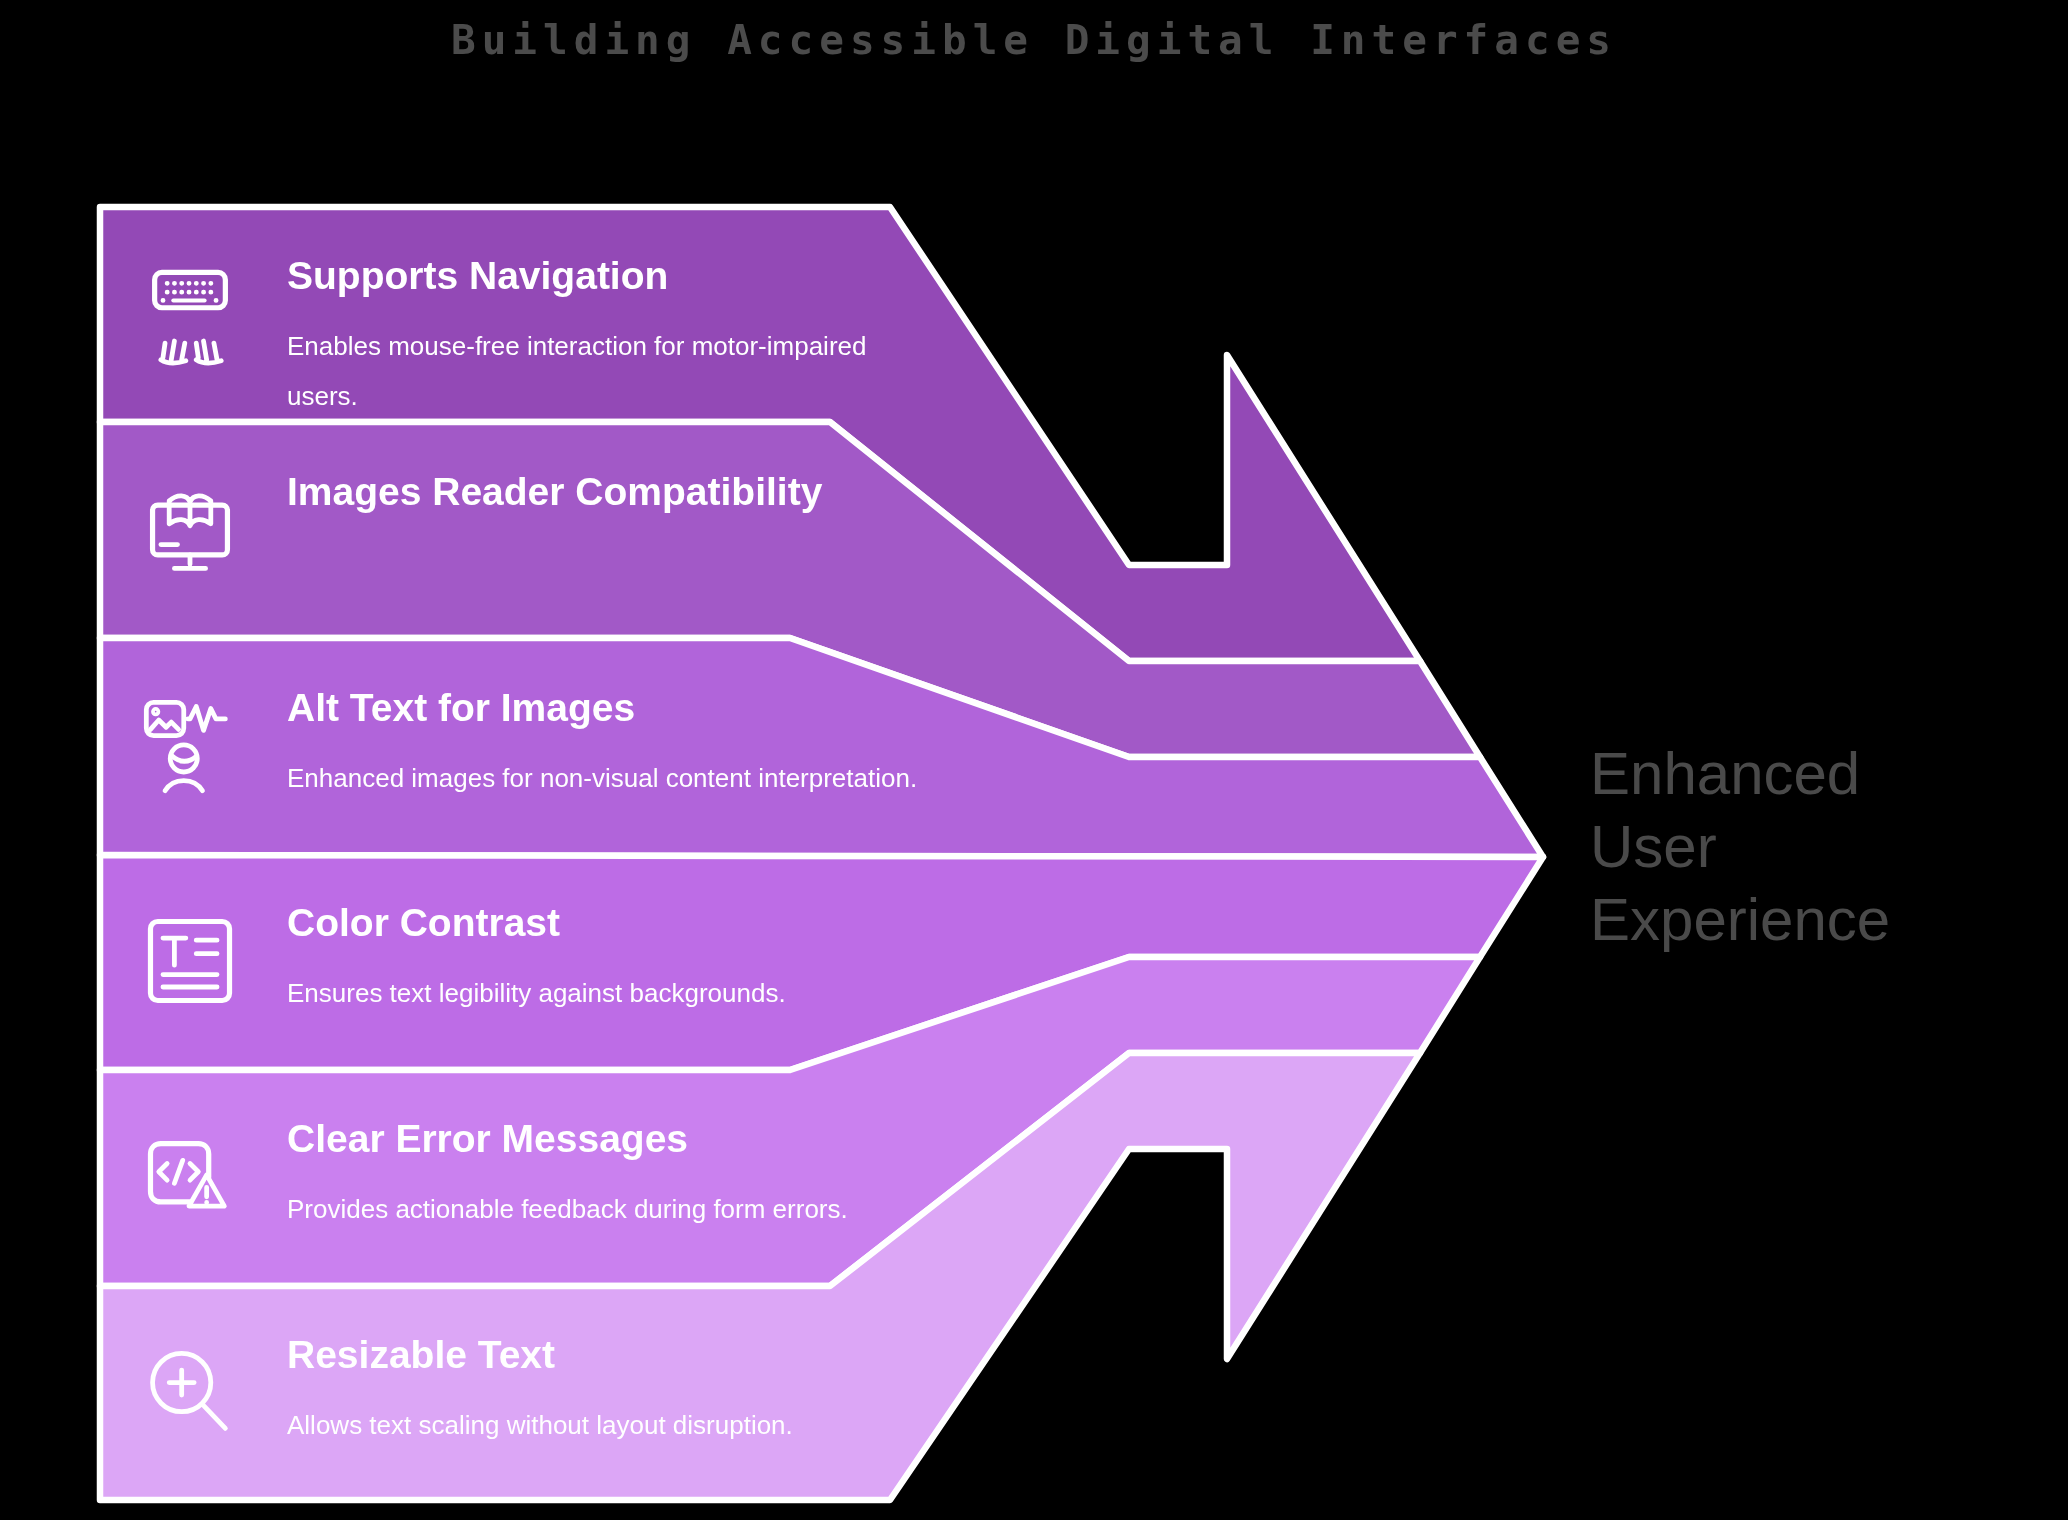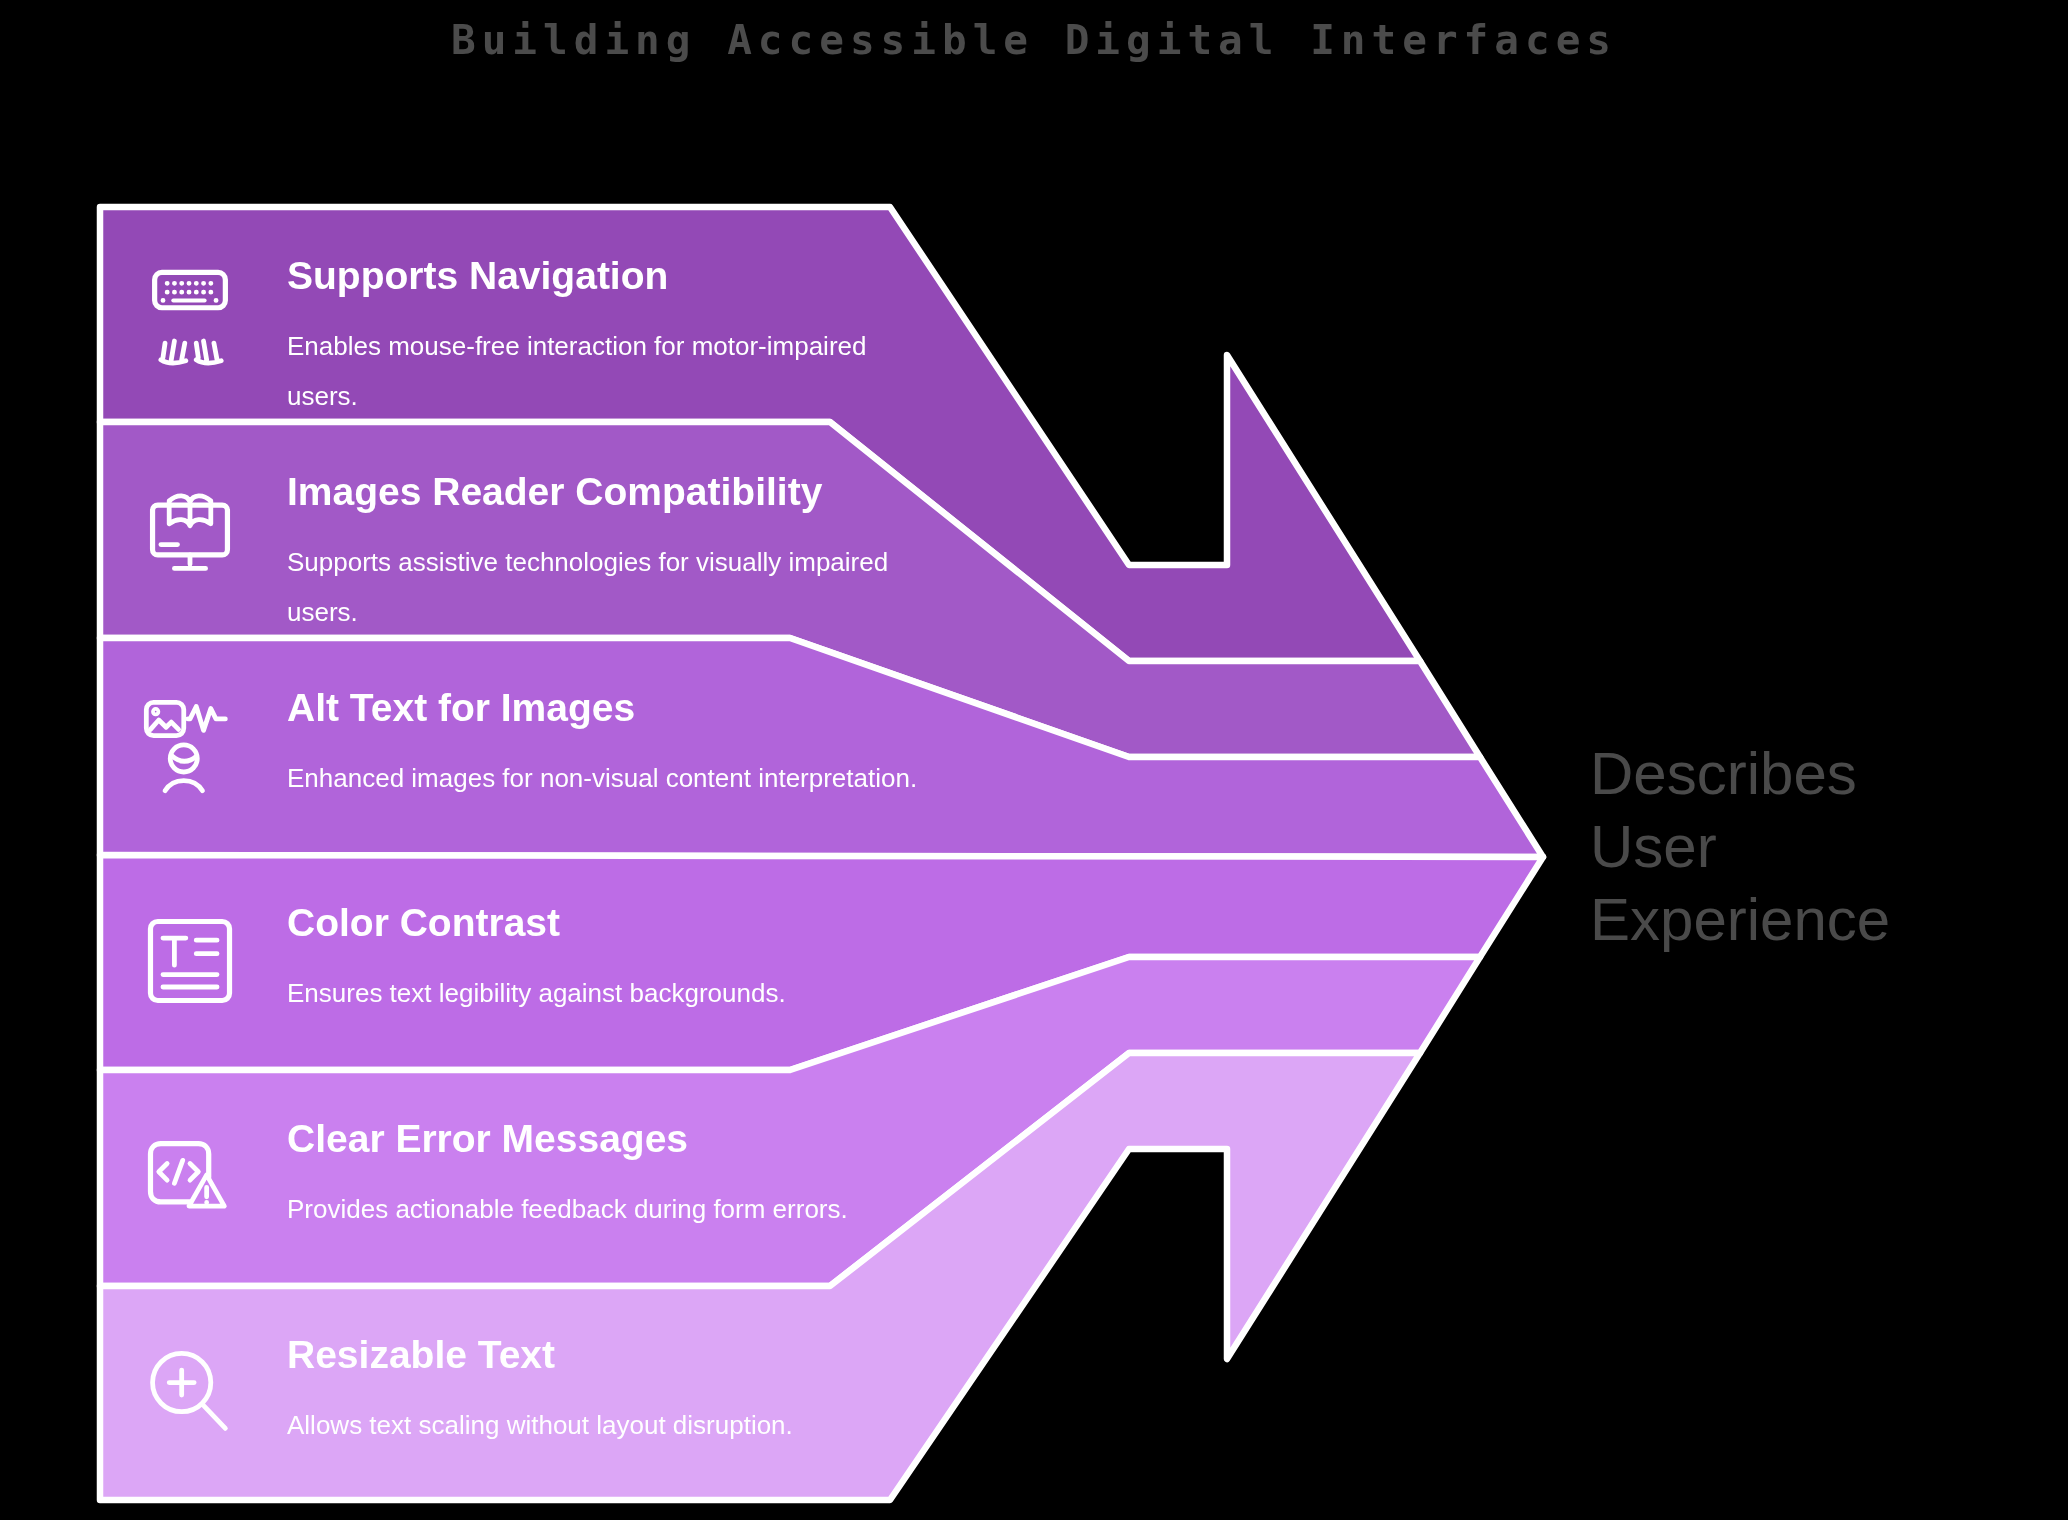--- a/index.html
+++ b/index.html
@@ -51,21 +51,20 @@
 
   <div class="band-icon i2">
     <svg viewBox="0 0 100 100" stroke="#fff" fill="none" stroke-linecap="round" stroke-linejoin="round">
       <rect x="14" y="26" width="72" height="48" rx="5" stroke-width="5"></rect>
       <path stroke-width="4.6" d="M50,74 v9 M35,87 h30 M22,64 h16"></path>
       <path stroke-width="4.6" d="M30,44 v-22 c8,-7 17,-6 20,1 c3,-7 12,-8 20,-1 v22 c-8,-6 -17,-5 -20,2 c-3,-7 -12,-8 -20,-2 z M50,23 v23"></path>
     </svg>
   </div>
   <div class="band-content t2">
     <div class="band-title">Images Reader Compatibility</div>
-    <div class="band-desc">Supports assistive technologies for visually impaired users.</div>
   </div>
 
   <div class="band-icon i3">
     <svg viewBox="0 0 100 100" stroke="#fff" fill="none" stroke-linecap="round" stroke-linejoin="round">
       <rect x="8" y="8" width="36" height="32" rx="7" stroke-width="4.6"></rect>
       <circle cx="17" cy="17" r="2.6" stroke-width="3.6"></circle>
       <path stroke-width="4.6" d="M12,34 l8,-9 7,7 5,-5 7,7"></path>
       <path stroke-width="4.6" d="M48,24 h2 l6,-12 7,23 7,-21 5,10 h9"></path>
       <circle cx="44" cy="62" r="13" stroke-width="4.6"></circle>
       <path stroke-width="4.6" d="M32,59 q12,11 24,1"></path>
@@ -106,18 +105,18 @@
       <path stroke-width="4.6" d="M62,61 l22,23"></path>
       <path stroke-width="4.6" d="M42,28 v24 M30,40 h24"></path>
     </svg>
   </div>
   <div class="band-content t6">
     <div class="band-title">Resizable Text</div>
     <div class="band-desc">Allows text scaling without layout disruption.</div>
   </div>
 
   <div class="outcome">
-    <div>Describes</div>
+    <div>Enhanced</div>
     <div>User</div>
     <div>Experience</div>
   </div>
 
 </div>
 
 </body></html>

